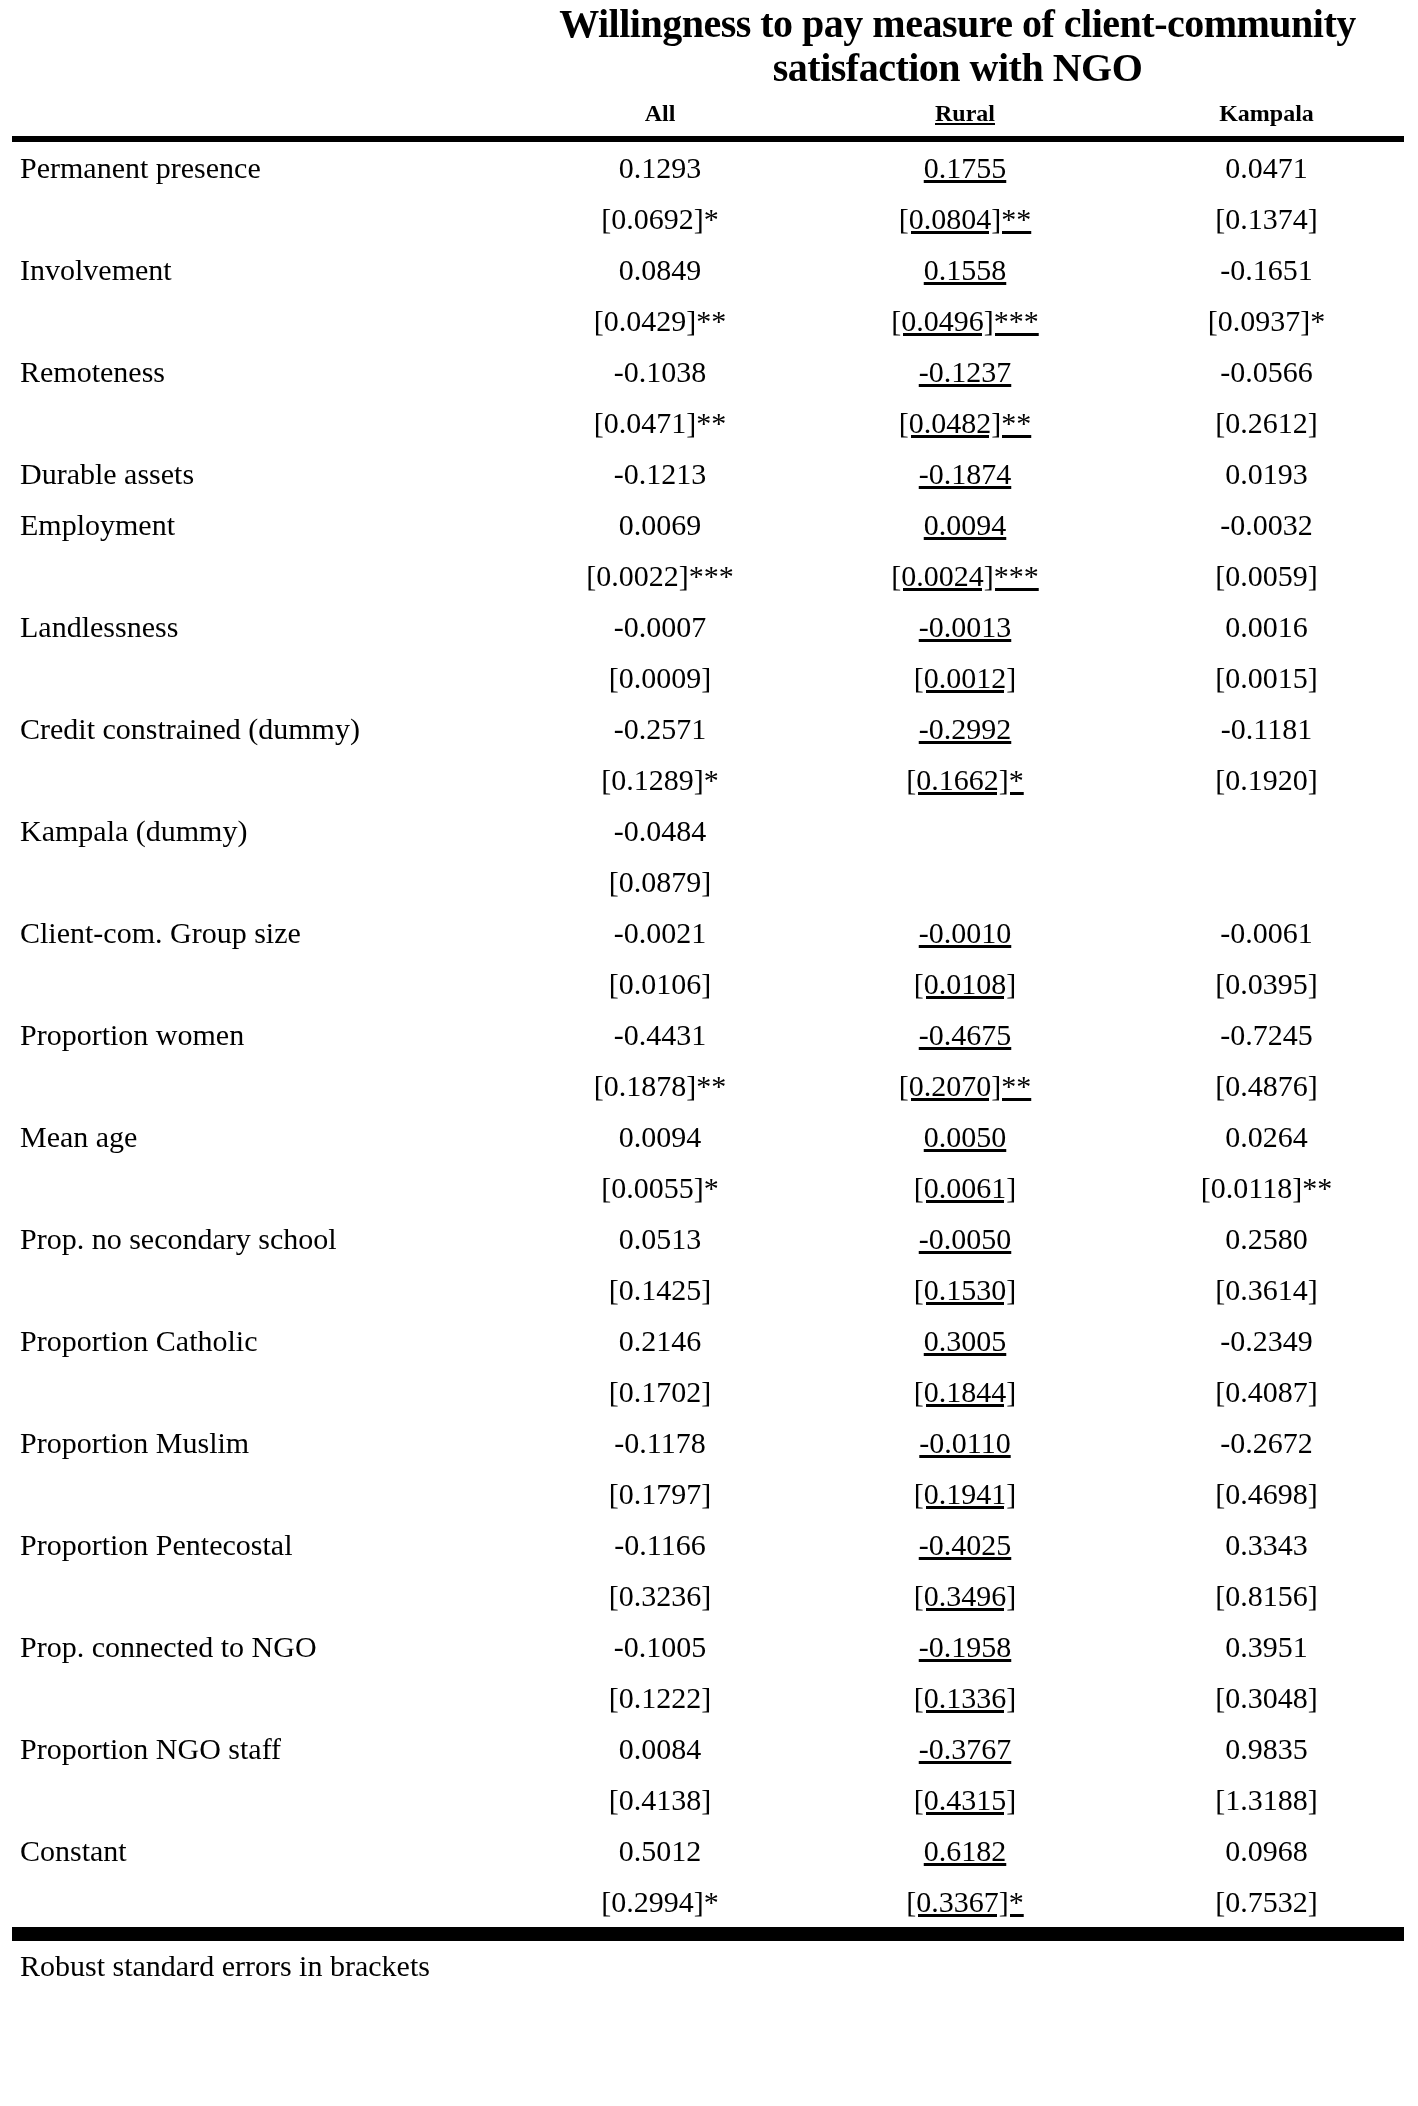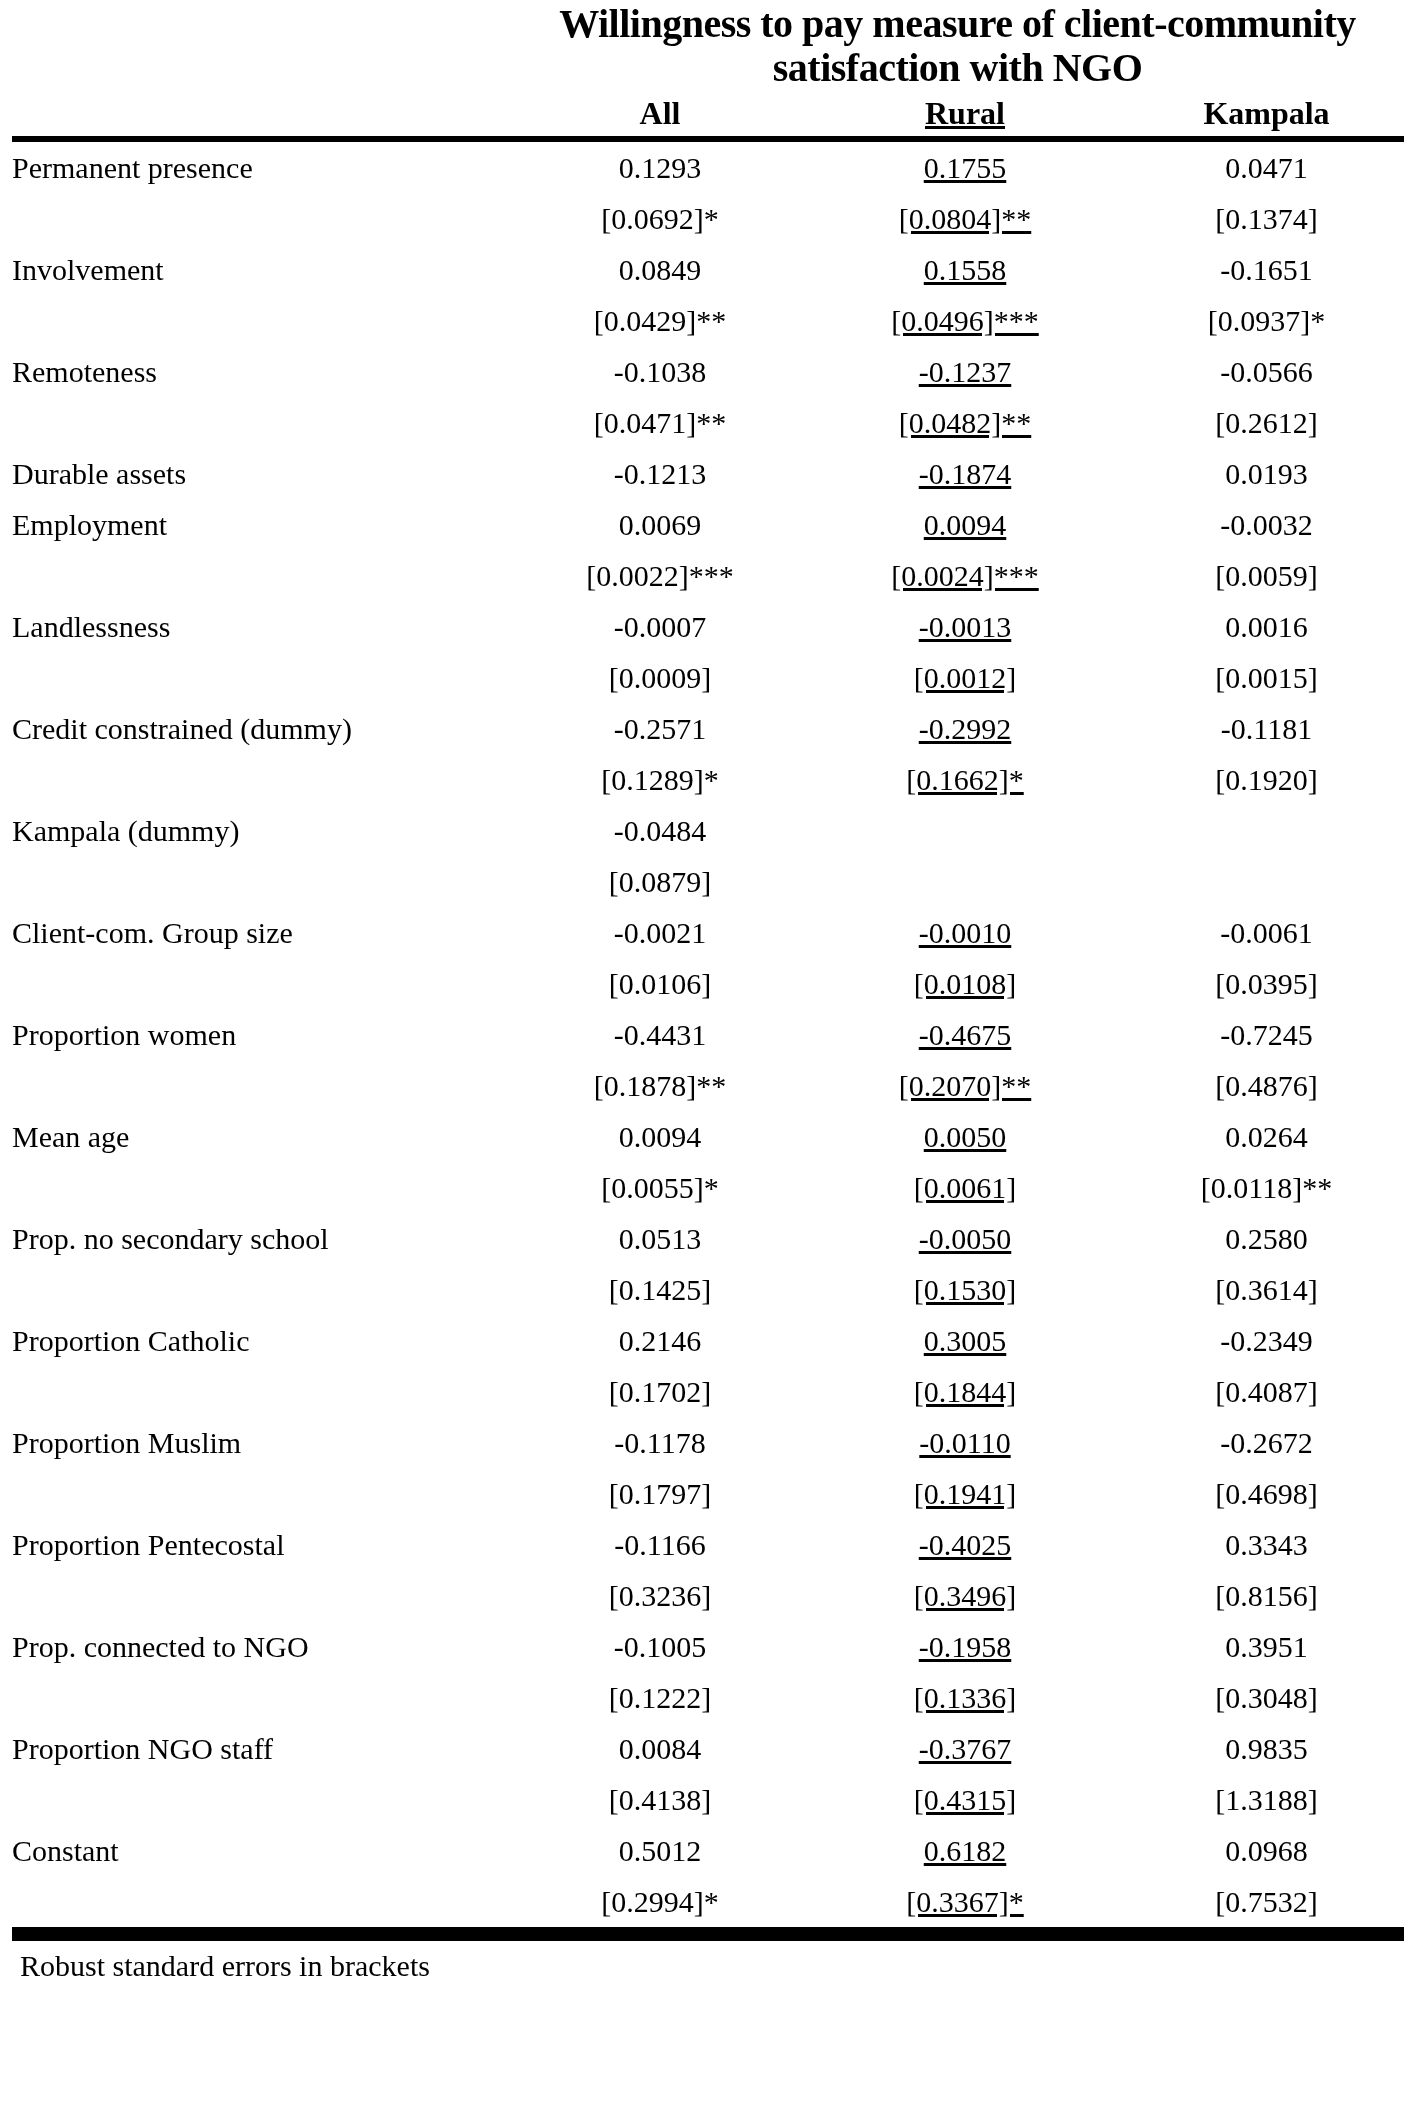--- a/index.html
+++ b/index.html
@@ -15,26 +15,26 @@
 
   .header-row { display: flex; height: 46px; align-items: center; }
   .rule { background: #000; margin-left: 12px; margin-right: 14px; }
   .rule-top { height: 6px; }
   .rule-mid { height: 6px; }
   .rule-bottom { height: 8px; }
 
   .tr { display: flex; height: 51px; align-items: center; }
   .tr-sum { display: flex; height: 46px; align-items: center; }
 
-  .td-label { width: 505px; padding-left: 12px; font-size: 30px; box-sizing: border-box; white-space: nowrap; }
+  .td-label { width: 505px; padding-left: 20px; font-size: 30px; box-sizing: border-box; white-space: nowrap; }
   .td-val { text-align: center; font-size: 30px; white-space: nowrap; }
   .c1 { width: 310px; }
   .c2 { width: 300px; text-decoration: underline; }
   .c3 { width: 303px; }
-  .th { font-weight: bold; font-size: 32px; }
+  .th { font-weight: bold; font-size: 24px; }
 
   .footnote { margin-top: 8px; padding-left: 20px; font-size: 30px; line-height: 34px; }
 </style>
 </head>
 <body>
 
 <div class="page">
 
   <div class="title-block">
     <div class="title-line">Willingness to pay measure of client-community</div>

